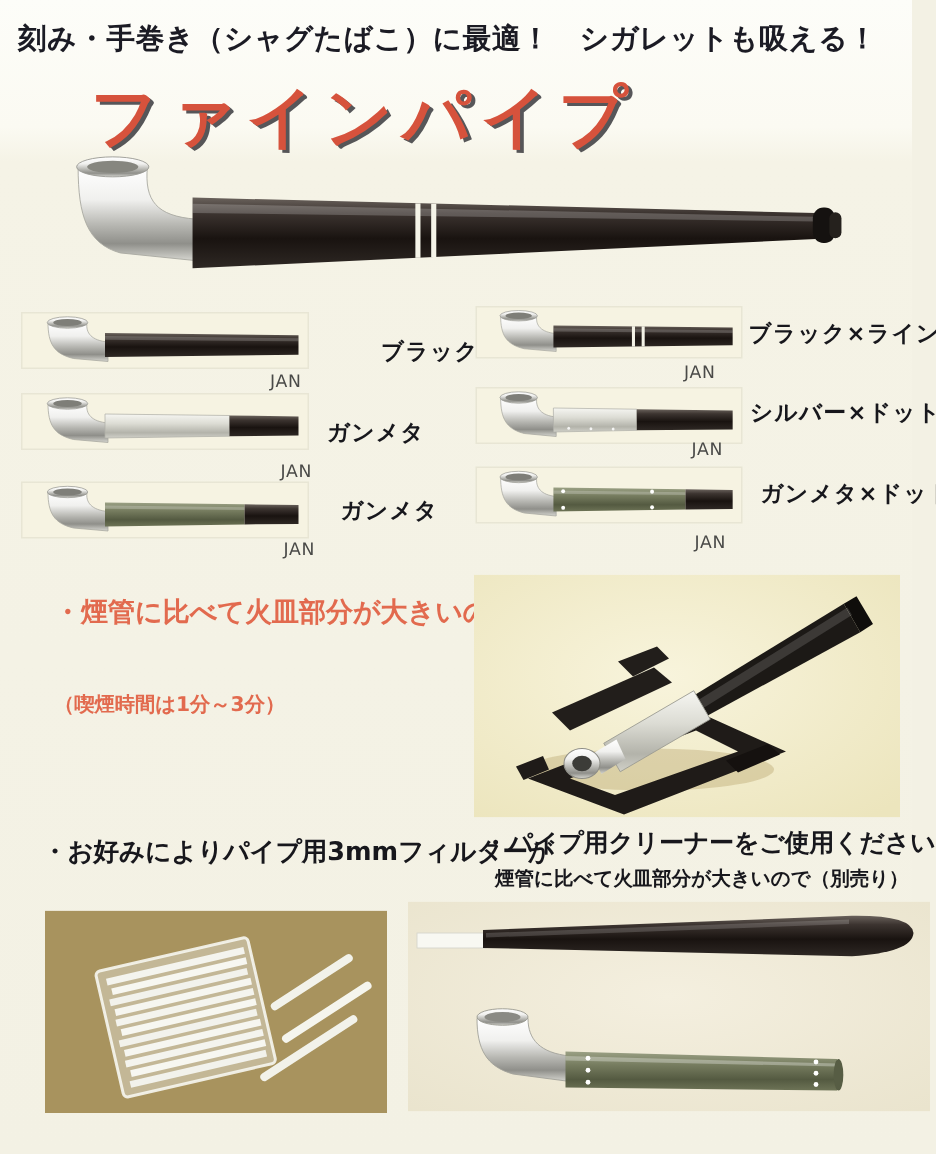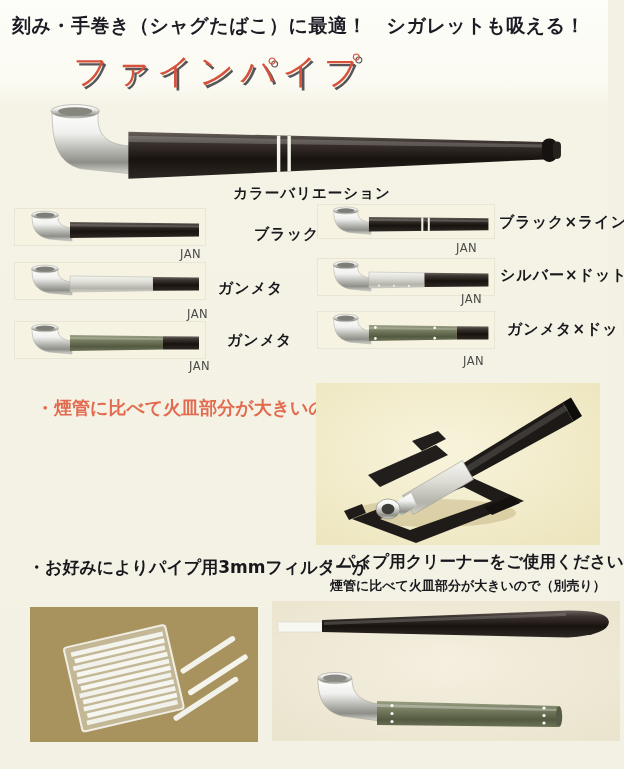--- a/index.html
+++ b/index.html
@@ -12,22 +12,22 @@
   .page{
     position:relative;width:608px;height:769px;
     background:linear-gradient(180deg,#fdfdf9 0%,#fbfaf2 11%,#f5f3e6 14%,#f3f1e4 100%);
   }
   .tagline{
     position:absolute;left:12px;top:13px;
     font-size:19px;font-weight:bold;color:var(--headline-ink,#1b1b24);
     letter-spacing:.5px;white-space:nowrap;
   }
   .title{
-    position:absolute;left:73px;top:48px;
-    font-size:35px;font-weight:normal;color:var(--accent-red,#d6523c);
+    position:absolute;left:60px;top:48px;
+    font-size:45px;font-weight:bold;color:var(--accent-red,#d6523c);
     letter-spacing:6px;white-space:nowrap;
     text-shadow:2.5px 2.5px 0 rgba(45,45,50,.8);
   }
   .main-pipe{position:absolute;left:30px;top:101px;width:542px;height:84px;}
   .main-pipe svg{display:block;width:100%;height:100%;}
   .cv-heading{
     position:absolute;left:0;top:184px;width:624px;text-align:center;
     font-size:14.5px;font-weight:bold;color:var(--label-ink,#17171c);letter-spacing:1px;
   }
   .strip{
@@ -101,21 +101,20 @@
       <ellipse cx="45" cy="10" rx="17" ry="4" fill="#86867f"></ellipse>
       <polygon points="98,30 512,40 512,57 98,76" fill="url(#gBlack)"></polygon>
       <polygon points="98,34 512,42.5 512,45.5 98,40" fill="rgba(255,255,255,.2)"></polygon>
       <rect x="246" y="33.8" width="3.4" height="35.4" fill="#f5f4e8"></rect>
       <rect x="256.5" y="34" width="3.4" height="34.8" fill="#f5f4e8"></rect>
       <rect x="510" y="36.5" width="15" height="23" rx="7" fill="#151210"></rect>
       <rect x="521" y="39.5" width="8" height="17" rx="4" fill="#25211d"></rect>
     </svg>
   </div>
 
-  <div class="cv-heading">カラーバリエーション</div>
 
   <div class="strip" style="left:15px;top:209px;width:190px;height:36px;">
     <svg viewBox="0 0 190 36" preserveAspectRatio="none">
       <path d="M17,6 C17,20 21,27 34,30 L57,32 L57,19 C46,18 42,13 43,6 Z" fill="url(#gChrome)" stroke="#a5a59e" stroke-width=".5"></path>
       <ellipse cx="30" cy="6" rx="13.5" ry="3.8" fill="url(#gChrome)" stroke="#9a9a94" stroke-width=".5"></ellipse>
       <ellipse cx="30" cy="6" rx="9.5" ry="2.4" fill="#7e7e78"></ellipse>
       <polygon points="55,13 184,14.5 184,27.5 55,29" fill="url(#gBlack)"></polygon>
       <polygon points="55,15 184,16.5 184,18.5 55,17.5" fill="rgba(255,255,255,.18)"></polygon>
     </svg>
   </div>
@@ -187,20 +186,21 @@
       <circle cx="62" cy="15.5" r="1.4" fill="#ffffff"></circle>
         <circle cx="62" cy="26.5" r="1.4" fill="#ffffff"></circle>
       <circle cx="126" cy="15.8" r="1.4" fill="#ffffff"></circle>
         <circle cx="126" cy="26.2" r="1.4" fill="#ffffff"></circle>
     </svg>
   </div>
   <div class="var-label" style="left:507px;top:320px;">ガンメタ×ドット</div>
   <div class="jan" style="left:463px;top:354px;">JAN</div>
 
   <div class="red-line" style="left:36px;top:396px;font-size:18px;">・煙管に比べて火皿部分が大きいので</div>
+  <div class="red-line" style="left:36px;top:461px;font-size:13.5px;">（喫煙時間は1分～3分）</div>
 
   <div class="photo" style="left:316px;top:383px;width:284px;height:162px;">
     <svg viewBox="0 0 284 162" preserveAspectRatio="none">
       <rect width="284" height="162" fill="url(#gCream)"></rect>
       <ellipse cx="118" cy="130" rx="82" ry="14" fill="rgba(150,125,55,.25)"></ellipse>
 
       <polygon points="52,92 120,62 132,72 64,104" fill="#221e1b"></polygon>
       <polygon points="96,58 122,48 130,56 106,68" fill="#221e1b"></polygon>
       <path d="M36,136 L150,92 L208,118 L100,160 Z M64,136 L148,104 L176,118 L94,147 Z" fill="#1f1b18" fill-rule="evenodd"></path>
       <polygon points="28,128 46,121 50,130 33,137" fill="#1f1b18"></polygon>

